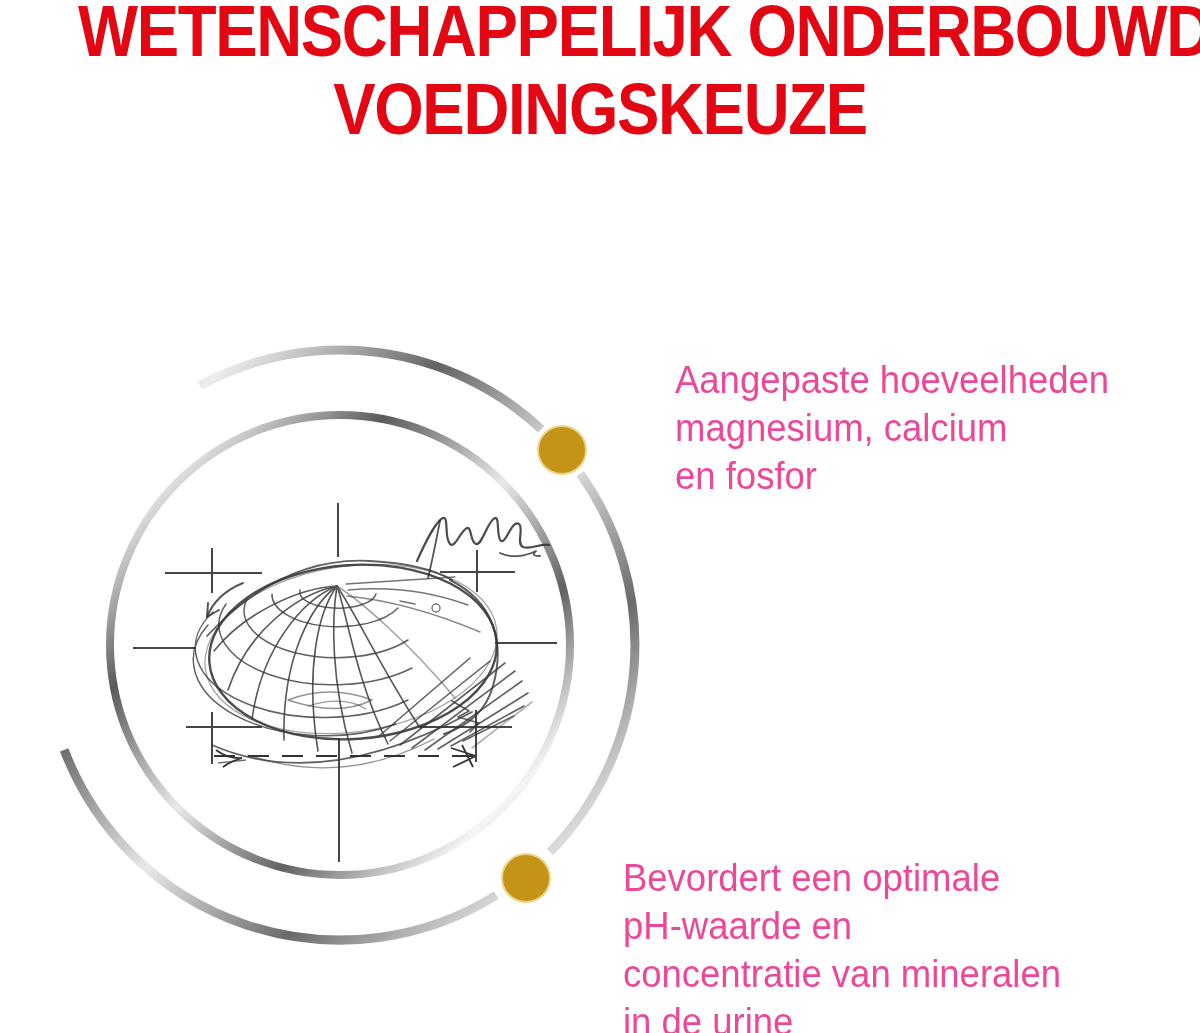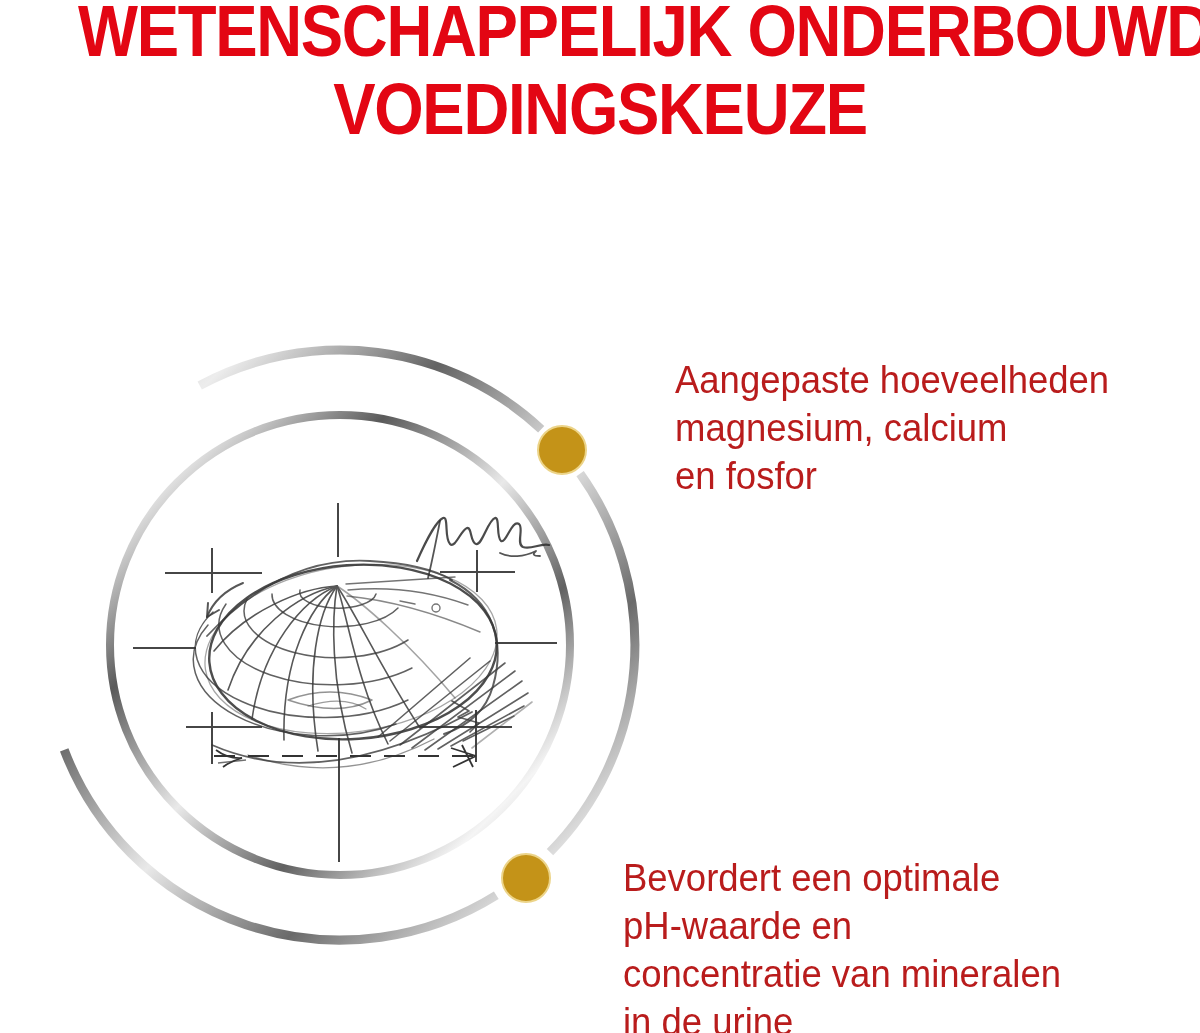--- a/index.html
+++ b/index.html
@@ -4,21 +4,21 @@
 <style>
   html,body{margin:0;padding:0;background:#ffffff;}
   .stage{
     position:relative;width:1200px;height:1033px;background:#ffffff;overflow:hidden;
     font-family:"Liberation Sans","DejaVu Sans",sans-serif;
   }
   .title{position:absolute;top:-8px;left:0;width:1200px;margin:0;text-align:center;
     color:#e30613;font-weight:700;}
   .title .tline{display:block;font-size:73px;line-height:78px;letter-spacing:-1.5px;
     transform:scaleX(.87);transform-origin:50% 50%;white-space:nowrap;}
-  .benefit{position:absolute;color:#b91c1c;font-size:38px;line-height:48px;}
+  .benefit{position:absolute;color:#ec4899;font-size:38px;line-height:48px;}
   .benefit .bline{display:block;transform:scaleX(.96);transform-origin:0 50%;white-space:nowrap;}
   .b1{left:675px;top:356px;}
   .b2{left:623px;top:854px;}
   svg.art{position:absolute;left:0;top:0;}
 </style>
 </head>
 <body>
 
 <div class="stage">
 

